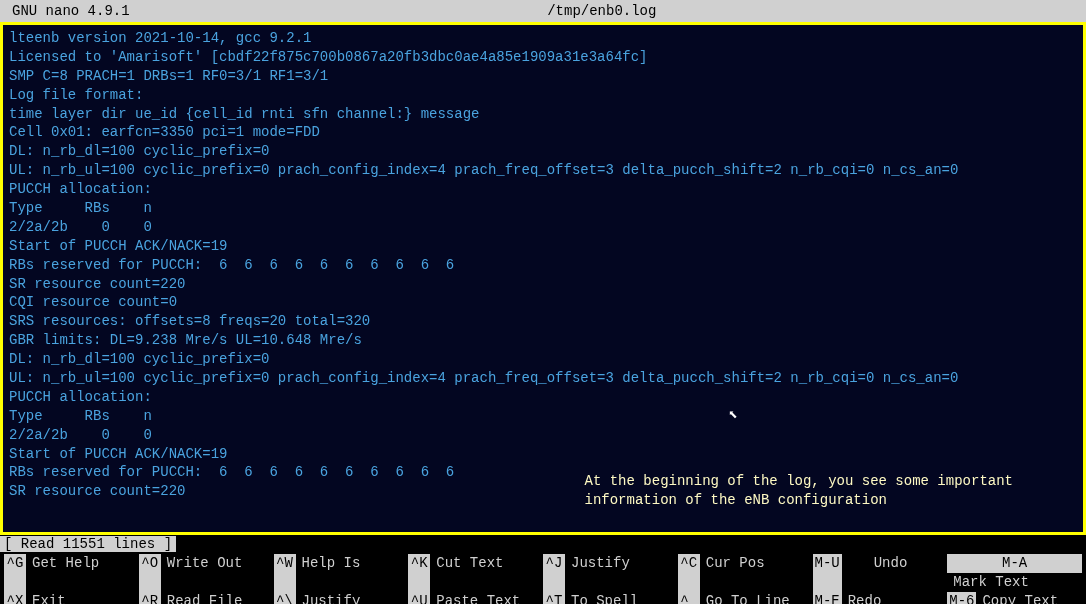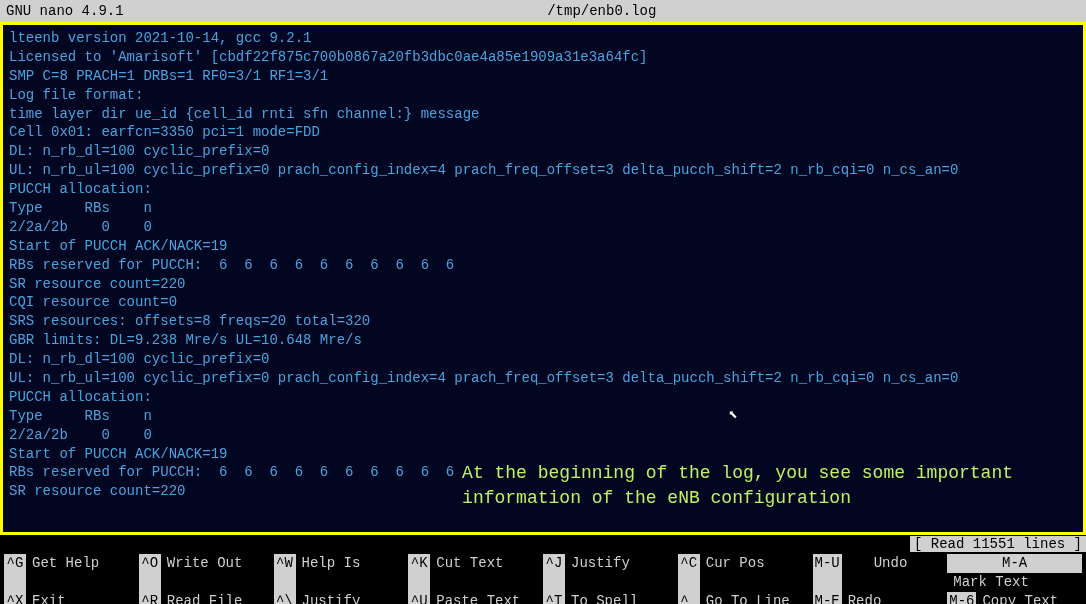--- a/index.html
+++ b/index.html
@@ -13,21 +13,21 @@
       font-size: 14px;
       width: 1086px;
       height: 604px;
       overflow: hidden;
       position: relative;
     }
     .title-bar {
       background: #d0d0d0;
       color: #000;
       display: flex;
-      padding: 2px 6px;
+      padding: 2px 12px;
       font-weight: normal;
       height: 22px;
       align-items: center;
     }
     .title-left {
       flex: 0 0 auto;
     }
     .title-center {
       flex: 1;
       text-align: center;
@@ -42,35 +42,35 @@
     }
     .log-line {
       color: #4aa3df;
       line-height: 1.35;
       white-space: pre;
     }
     .annotation {
       position: absolute;
       right: 70px;
       bottom: 22px;
-      color: #bef264;
-      font-size: 18px;
+      color: #fef9c3;
+      font-size: 14px;
       line-height: 1.35;
       text-align: left;
     }
     .cursor {
       position: absolute;
       left: 725px;
       top: 380px;
       color: #fff;
       font-size: 16px;
       pointer-events: none;
     }
     .status-line {
-      text-align: right;
+      text-align: left;
       color: #d0d0d0;
       height: 19px;
       line-height: 19px;
     }
     .status-inner {
       background: #d0d0d0;
       color: #000;
       padding: 0 4px;
     }
     .shortcuts {

